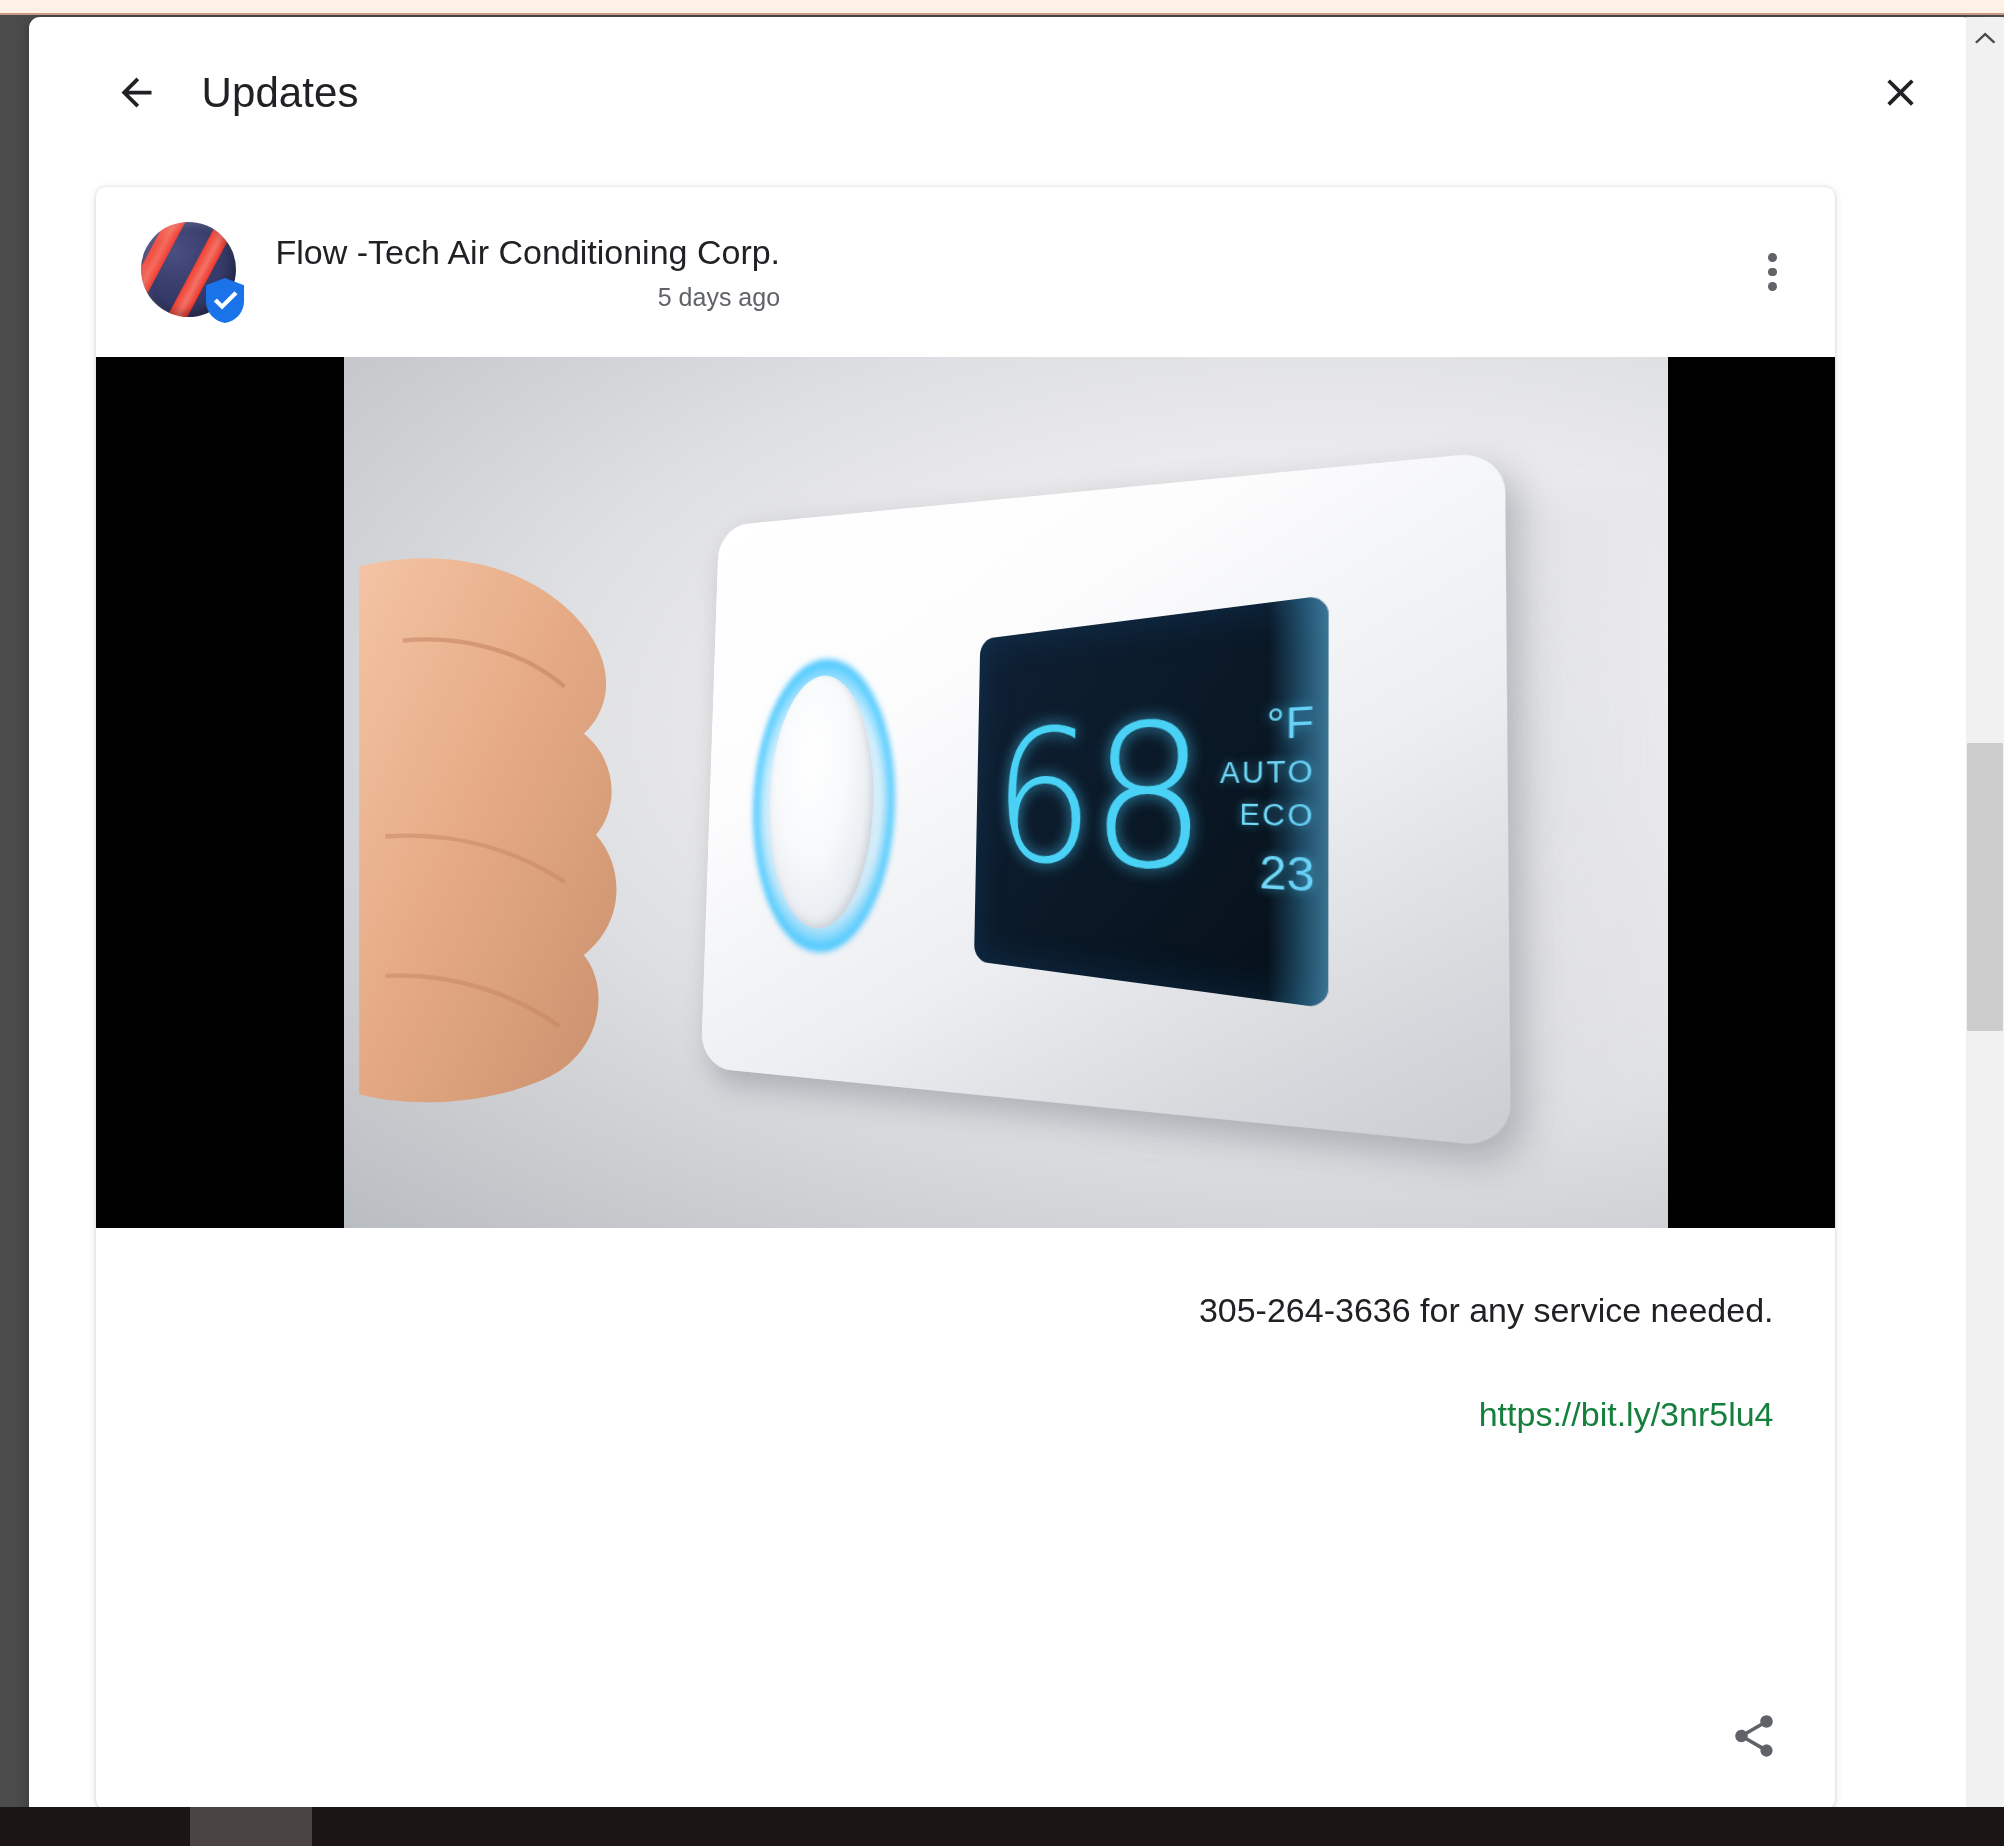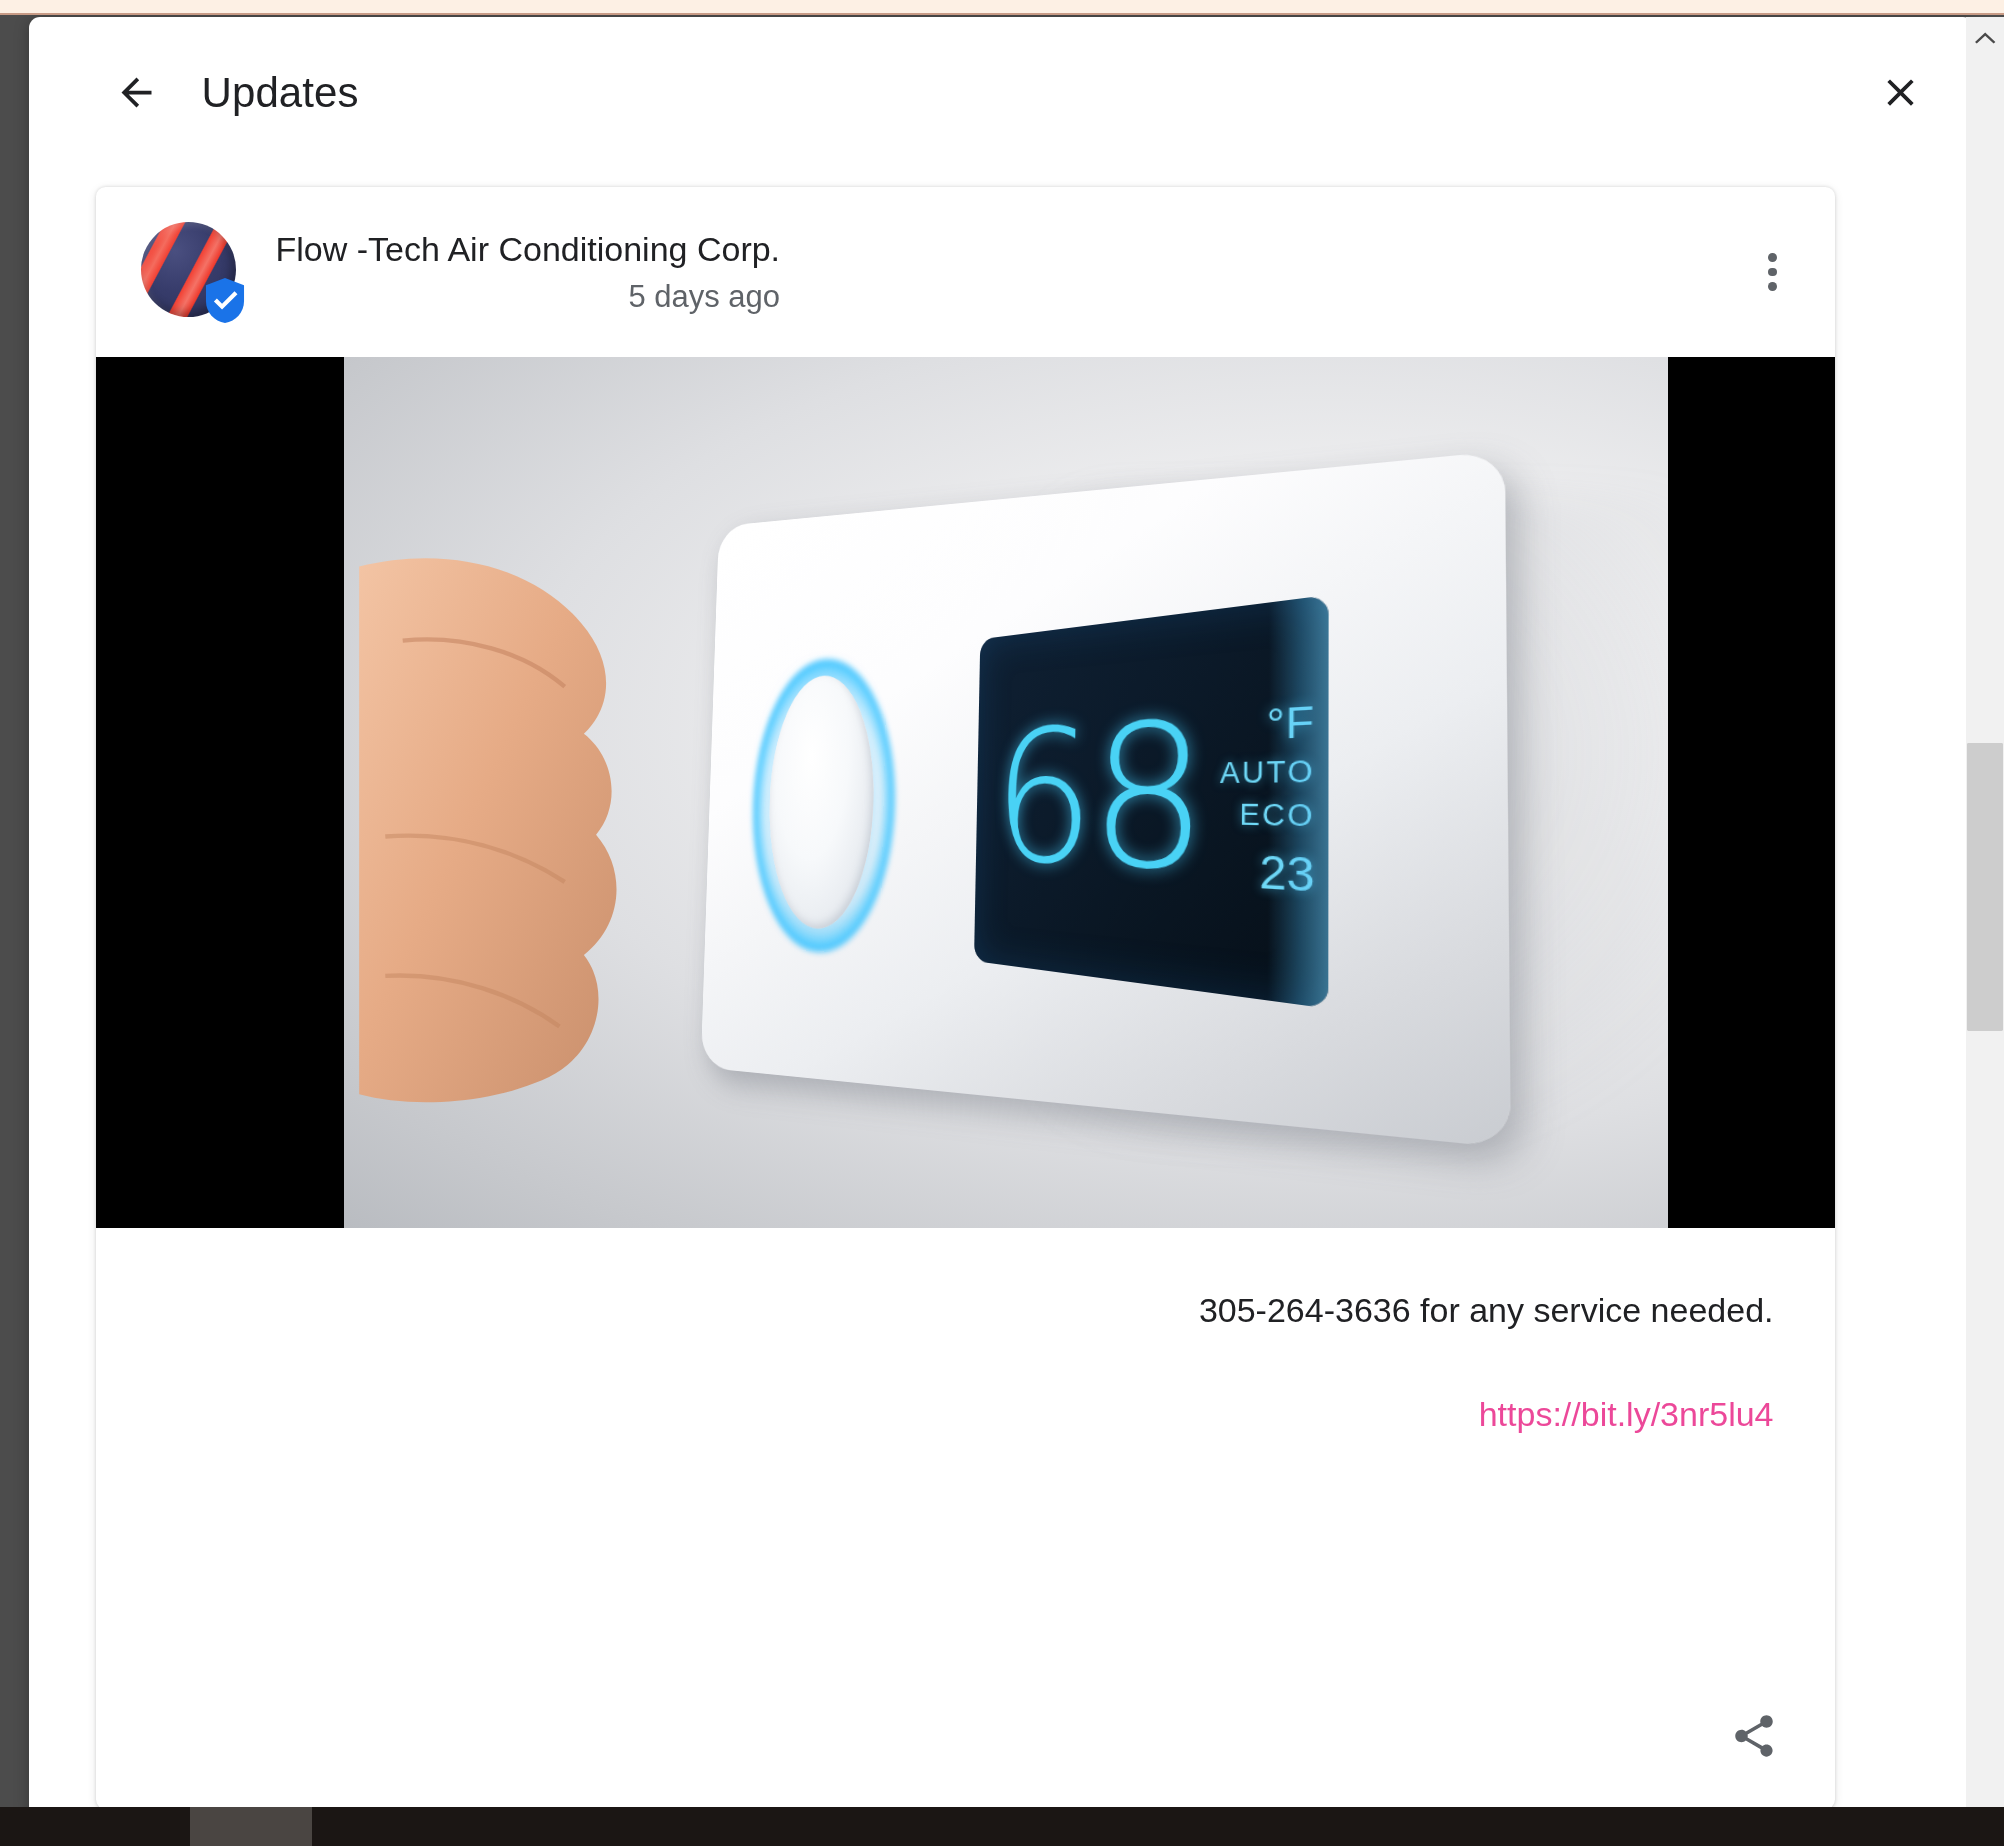--- a/index.html
+++ b/index.html
@@ -177,21 +177,21 @@
     width: 42px; height: 45px;
   }
   #post-meta { margin-left: 35px; min-width: 0; }
   #company-name {
     font-size: 34px;
     color: #202124;
     line-height: 1.2;
     white-space: nowrap;
   }
   #post-time {
-    font-size: 31px;
+    font-size: 25px;
     color: #5f6368;
     margin-top: 9.5px;
   }
   #post-menu-button {
     margin-left: auto;
     width: 62px; height: 62px;
     display: flex; flex-direction: column;
     align-items: center; justify-content: center;
     gap: 6.1px;
     cursor: pointer; border-radius: 50%;
@@ -339,21 +339,21 @@
   .post-paragraph {
     font-size: 34px;
     line-height: 1.52;
     color: #202124;
     max-width: 1663px;
   }
   #post-link {
     display: inline-block;
     margin-top: 58px;
     font-size: 34px;
-    color: #ec4899;
+    color: #15803d;
     text-decoration: none;
     cursor: pointer;
   }
 
   
   #post-footer {
     position: absolute;
     right: 45px;
     bottom: 38px;
     display: flex;

